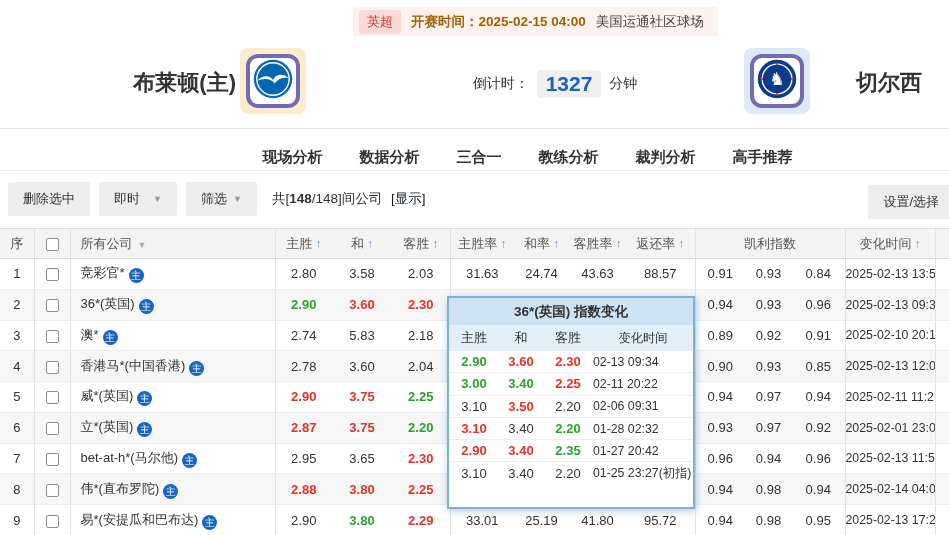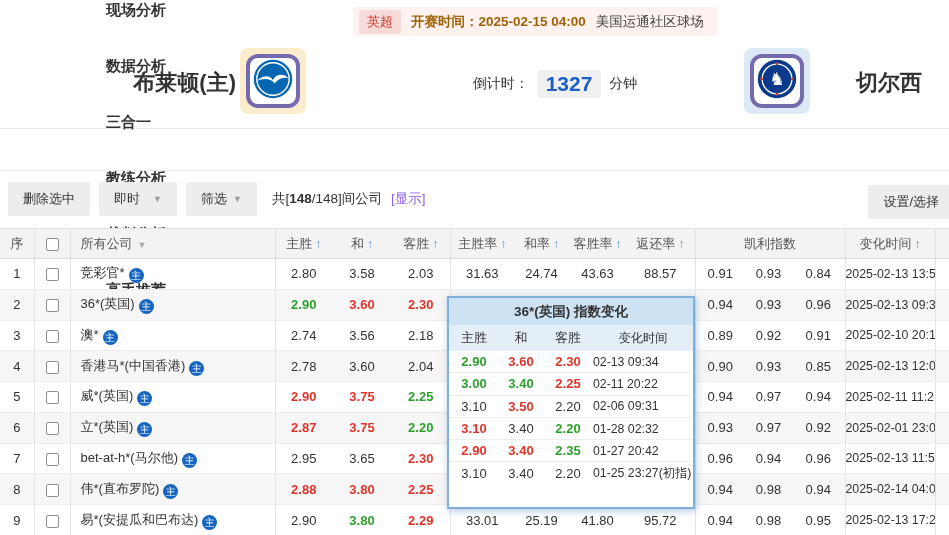--- a/index.html
+++ b/index.html
@@ -26,34 +26,34 @@
     display:flex; align-items:center; justify-content:center; }
   .countdown { position:absolute; left:440px; top:70px; width:230px; display:flex; align-items:center;
     justify-content:center; gap:8px; font-size:14px; color:#333; }
   .countdown-value { background:#f0f0f0; border-radius:3px; padding:2px 9px; font-size:21px; font-weight:bold; color:#1c5fc8; }
 
   .divider1 { position:absolute; left:0; top:128px; width:949px; height:1px; background:#e8e8e8; }
   .divider2 { position:absolute; left:0; top:170px; width:949px; height:1px; background:#ececec; }
 
   
   .tabs { position:absolute; left:0; top:133px; width:949px; display:flex; justify-content:center;
-    align-items:flex-start; gap:37px; padding-left:106px; height:34px;flex-direction:column; }
+    align-items:flex-end; gap:37px; padding-left:106px; height:34px; }
   .tab { font-size:15px; font-weight:bold; color:#333; cursor:pointer; white-space:nowrap; }
   .tab.active { background:#f4511e; color:#fff; padding:7px 15px; border-radius:17px; }
 
   
   .toolbar { position:absolute; left:0; top:182px; width:949px; height:34px; display:flex; align-items:center; padding-left:8px; }
   .tbtn { background:#ededed; border:none; border-radius:2px; font-size:13px; color:#333;
     padding:8px 15px; margin-right:9px; font-family:inherit; cursor:pointer; white-space:nowrap; }
   .tbtn.dropdown { display:inline-flex; align-items:center; }
   .caret { font-size:9px; color:#999; margin-left:6px; }
   .tbtn.wide { width:78px; justify-content:space-between; }
   .count-text { font-size:13.5px; color:#333; margin-left:6px; white-space:nowrap; }
   .count-bold { font-weight:bold; }
-  .show-link { color:#8b5cf6; margin-left:5px; cursor:pointer; }
+  .show-link { color:#0f172a; margin-left:5px; cursor:pointer; }
   .settings-btn { position:absolute; right:-14px; top:3px; }
 
   
   table.odds-table { position:absolute; left:0; top:228px; width:949px; border-collapse:collapse; table-layout:fixed; }
   .odds-table th { height:30px; background:#f3f3f3; font-weight:normal; font-size:13px; color:#555;
     border-top:1px solid #e2e2e2; border-bottom:1px solid #dcdcdc; text-align:center; white-space:nowrap; }
   .odds-table td { height:30.78px; font-size:13px; text-align:center; border-bottom:1px solid #ececec;
     white-space:nowrap; overflow:hidden; }
   .odds-table tbody tr:nth-child(even) { background:#f6f6f6; }
   .bR { border-right:1px solid #e3e3e3; }
@@ -225,21 +225,21 @@
           <td class="c-kelly">0.93</td>
           <td class="c-kelly bR">0.96</td>
           <td class="c-time bR">2025-02-13 09:34</td>
           <td class=""></td>
         </tr>
         <tr>
           <td class="bR">3</td>
           <td class="bR"><span class="cb"></span></td>
           <td class="bR c-co"><span>澳*</span><span class="badge-zhu">主</span></td>
           <td class="num k">2.74</td>
-          <td class="num k">3.56</td>
+          <td class="num k">5.83</td>
           <td class="num k bR">2.18</td>
           <td class="c-rate"></td>
           <td class="c-rate"></td>
           <td class="c-rate"></td>
           <td class="c-rate bR"></td>
           <td class="c-kelly">0.89</td>
           <td class="c-kelly">0.92</td>
           <td class="c-kelly bR">0.91</td>
           <td class="c-time bR">2025-02-10 20:14</td>
           <td class=""></td>

